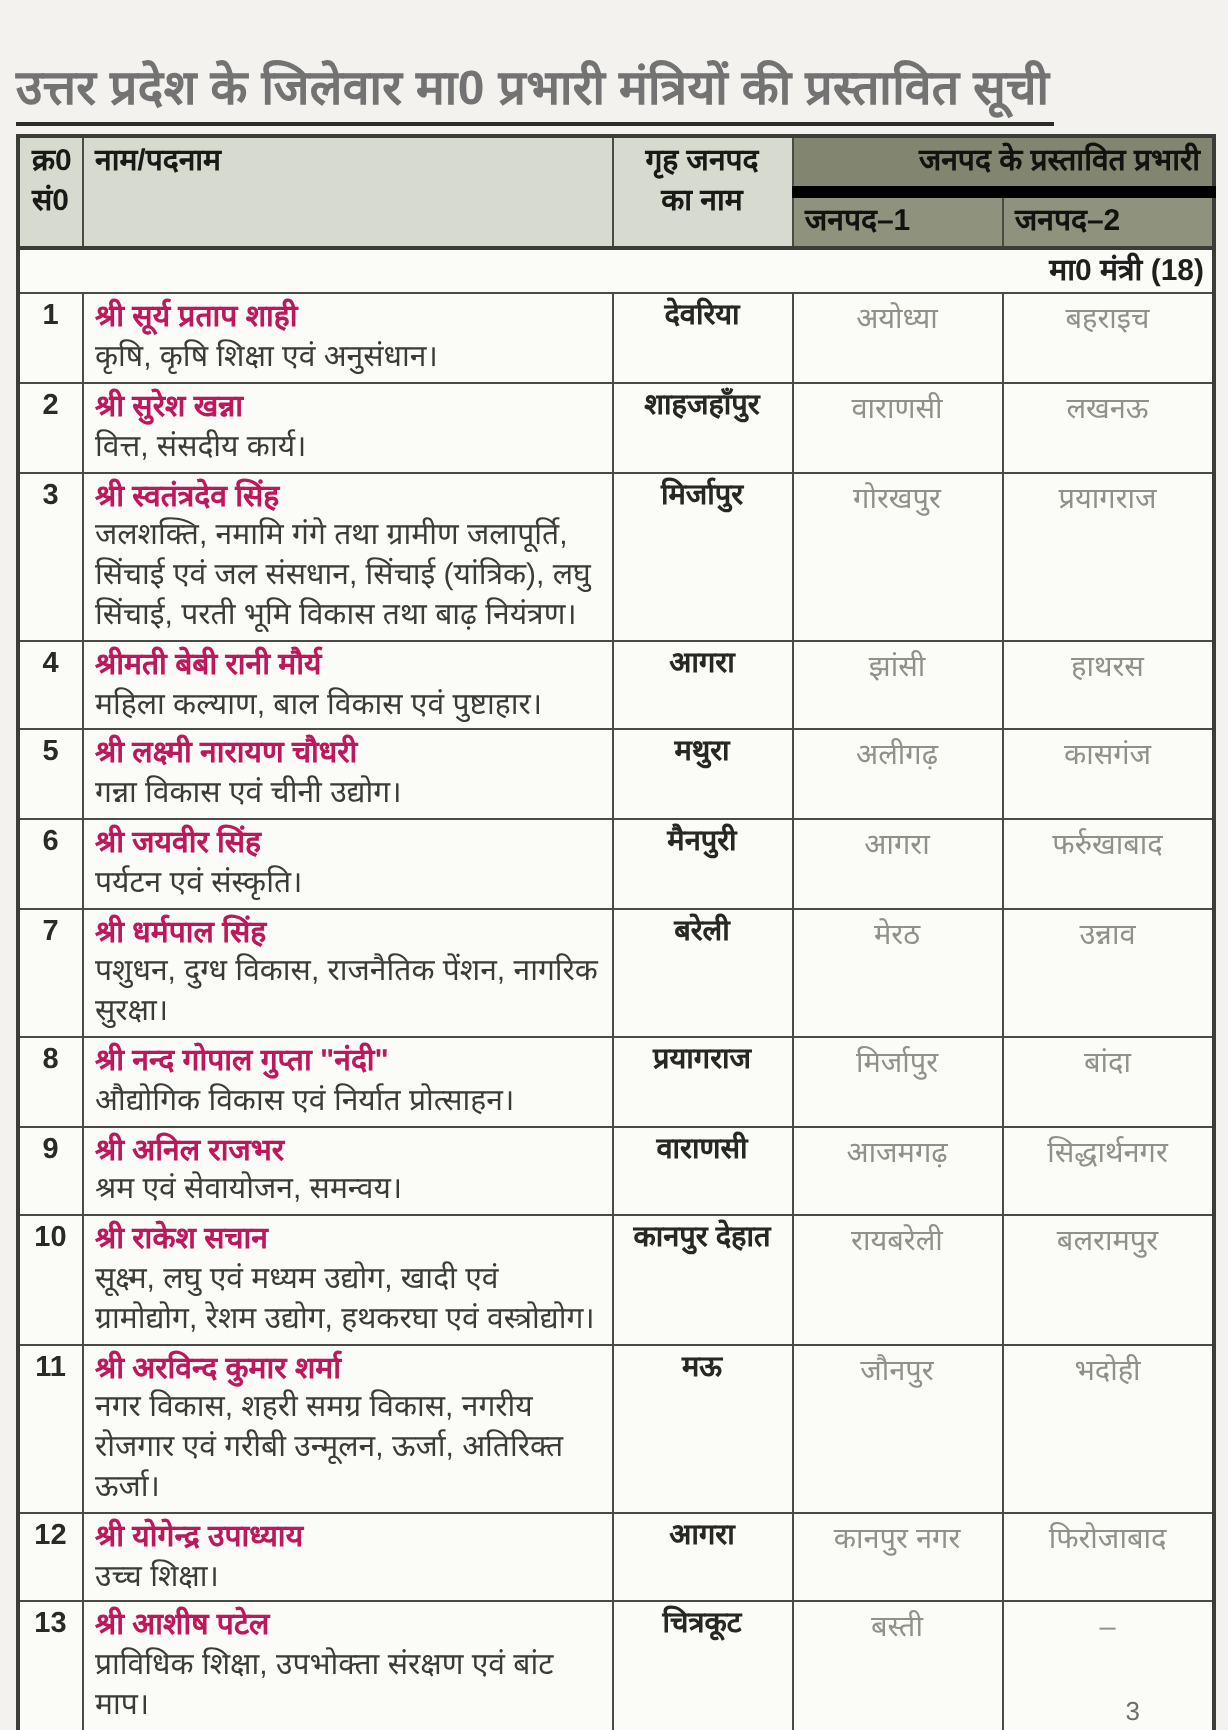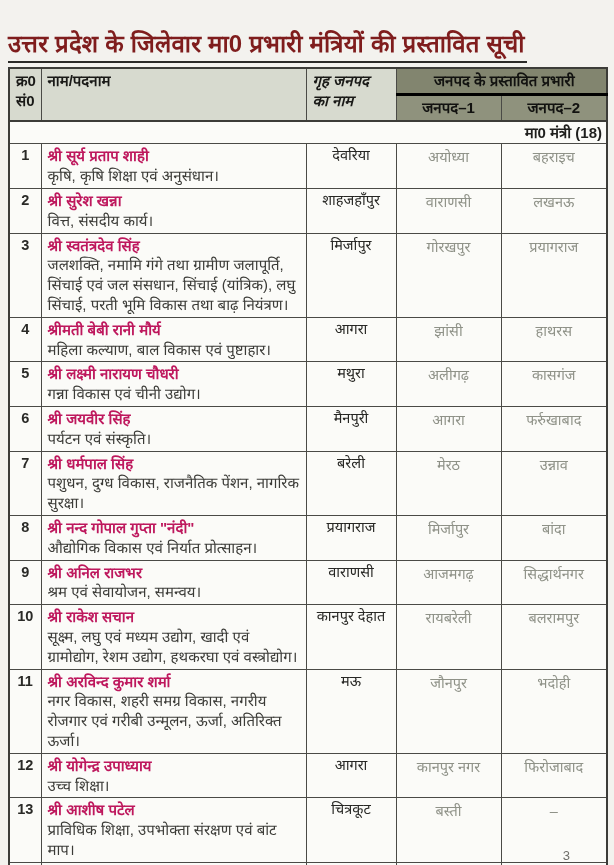--- a/index.html
+++ b/index.html
@@ -9,21 +9,21 @@
     font-family:"Liberation Sans","DejaVu Sans",sans-serif;
     color:#1f1f1d;
     position:relative;
     overflow:hidden;
   }
   .page{padding:26px 8px 0 8px;}
   .doc-title{
     display:inline-block;
     font-size:24px;
     font-weight:bold;
-    color:#7f1d1d;
+    color:#737373;
     border-bottom:2px solid #2b2b28;
     padding:0 2px 2px 0;
     margin:0 0 4px 0;
     letter-spacing:0.2px;
     white-space:nowrap;
   }
   table.minister-table{
     width:598px;
     border-collapse:collapse;
     table-layout:fixed;
@@ -43,44 +43,44 @@
     line-height:1.32;
   }
   thead th{
     background:#d7dacf;
     font-weight:bold;
     color:#191917;
     text-align:left;
     font-size:15px;
   }
   thead{border-bottom:2px solid #3c3c38;}
-  th.h-home{text-align:left;font-style:italic;}
+  th.h-home{text-align:center;}
   th.h-proposed{
     background:#82856f;
     color:#121210;
-    text-align:center;
-    border-bottom:3px solid #000000;
+    text-align:right;
+    border-bottom:6px solid #000000;
     padding-left:12px;
   }
   th.h-sub{
     background:#8f927d;
     color:#121210;
-    text-align:center;
+    text-align:left;
   }
   td.section-cell{
     text-align:right;
     font-weight:bold;
     font-size:15px;
     background:#fbfbf8;
     padding:1px 4px;
   }
   td.sno-cell{text-align:center;font-weight:bold;color:#2a2a27;}
   .m-name{font-weight:bold;color:#be185d;font-size:15px;}
   .m-dept{color:#3b3b37;font-size:15px;}
-  td.home-cell{text-align:center;font-weight:normal;color:#272724;}
+  td.home-cell{text-align:center;font-weight:bold;color:#272724;}
   td.dist-cell{
     text-align:center;
     color:#8f9288;
     font-weight:400;
     padding-top:4px;
   }
   .page-number{
     position:absolute;
     right:44px;
     bottom:2px;

